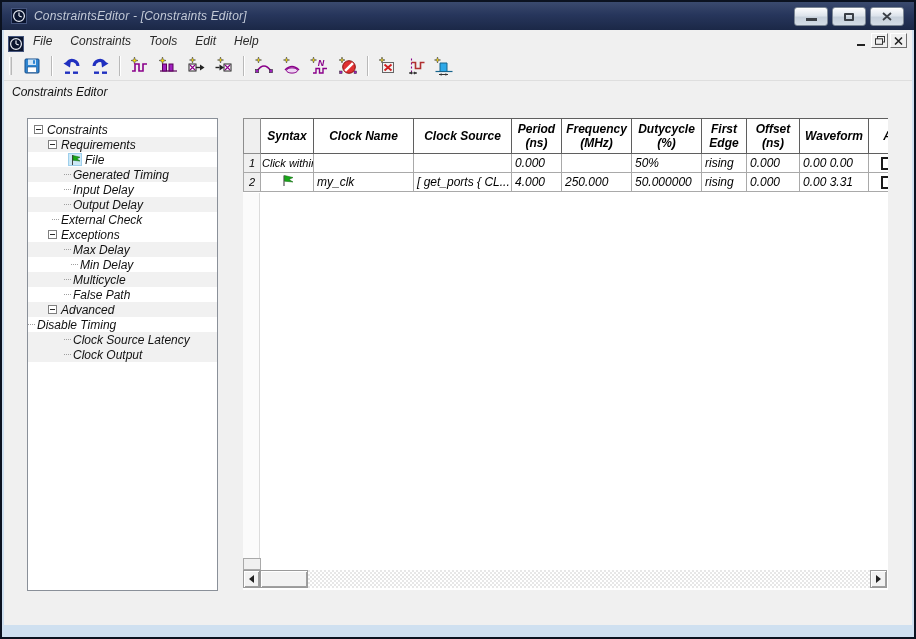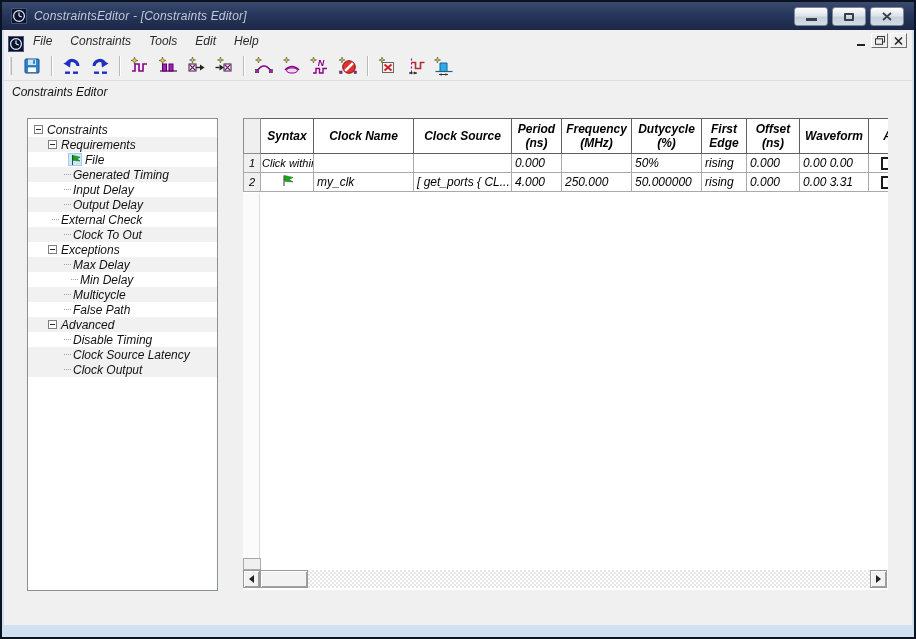--- a/index.html
+++ b/index.html
@@ -301,24 +301,20 @@
           <span>Input Delay</span>
         </div>
       <div class="trow alt" style="padding-left:36px">
           <span class="stub"></span>
           <span>Output Delay</span>
         </div>
       <div class="trow" style="padding-left:24px">
           <span class="stub"></span>
           <span>External Check</span>
         </div>
-      <div class="trow alt" style="padding-left:36px">
-          <span class="stub"></span>
-          <span>Clock To Out</span>
-        </div>
       <div class="trow" style="padding-left:20px">
         <span class="expander">
             <span class="minusline"></span>
           </span>
         <span>Exceptions</span>
       </div>
       <div class="trow alt" style="padding-left:36px">
           <span class="stub"></span>
           <span>Max Delay</span>
         </div>
@@ -333,21 +329,21 @@
       <div class="trow" style="padding-left:36px">
           <span class="stub"></span>
           <span>False Path</span>
         </div>
       <div class="trow alt" style="padding-left:20px">
         <span class="expander">
             <span class="minusline"></span>
           </span>
         <span>Advanced</span>
       </div>
-      <div class="trow" style="padding-left:36px">
+      <div class="trow" style="">
           <span class="stub"></span>
           <span>Disable Timing</span>
         </div>
       <div class="trow alt" style="padding-left:36px">
           <span class="stub"></span>
           <span>Clock Source Latency</span>
         </div>
       <div class="trow alt" style="padding-left:36px">
           <span class="stub"></span>
           <span>Clock Output</span>

